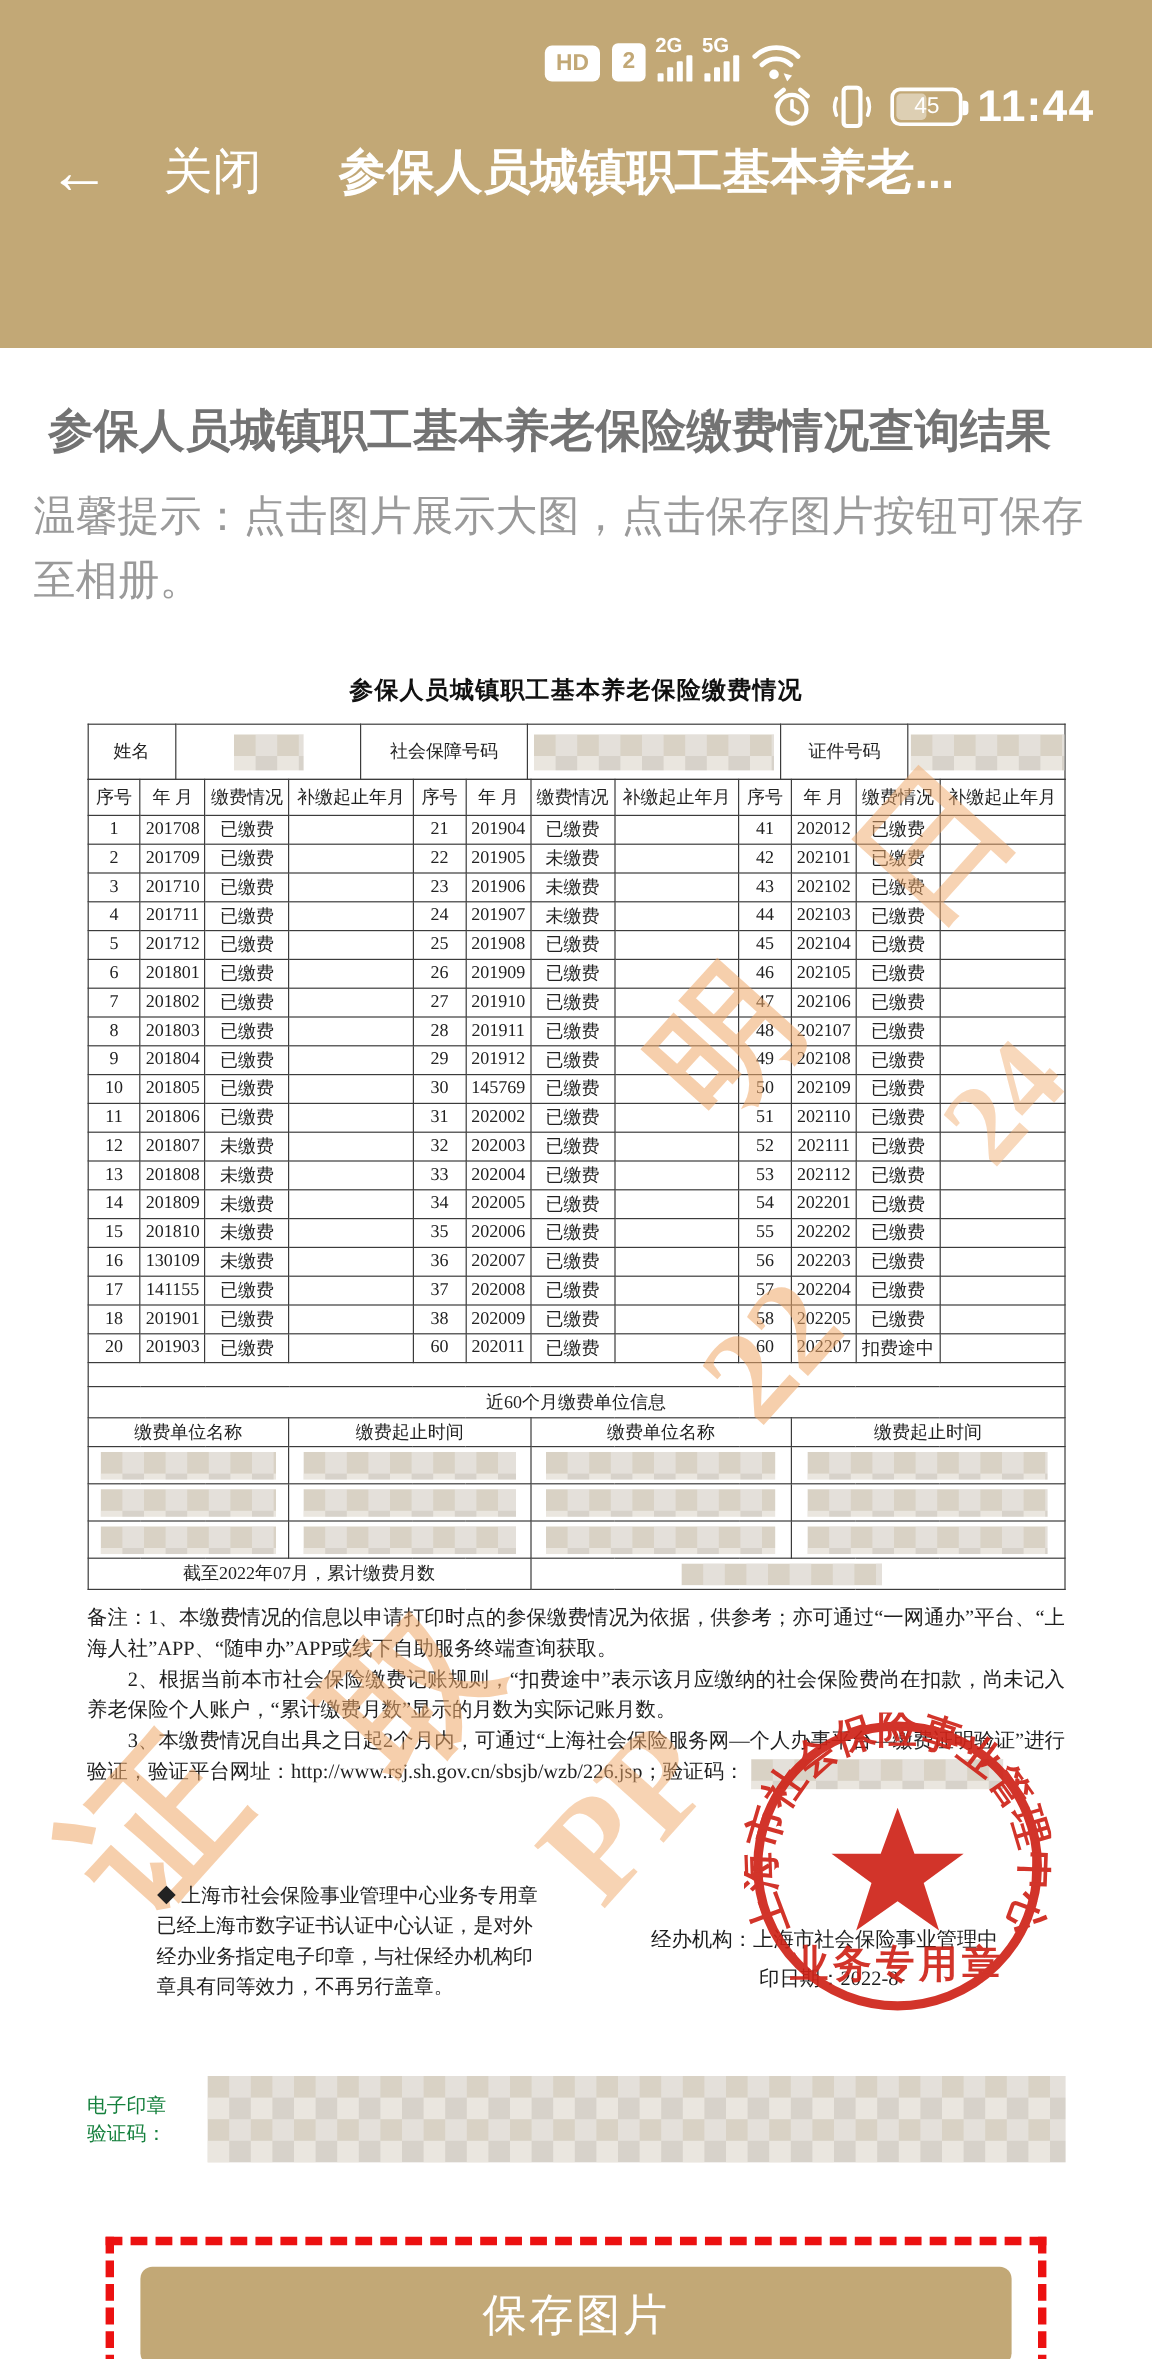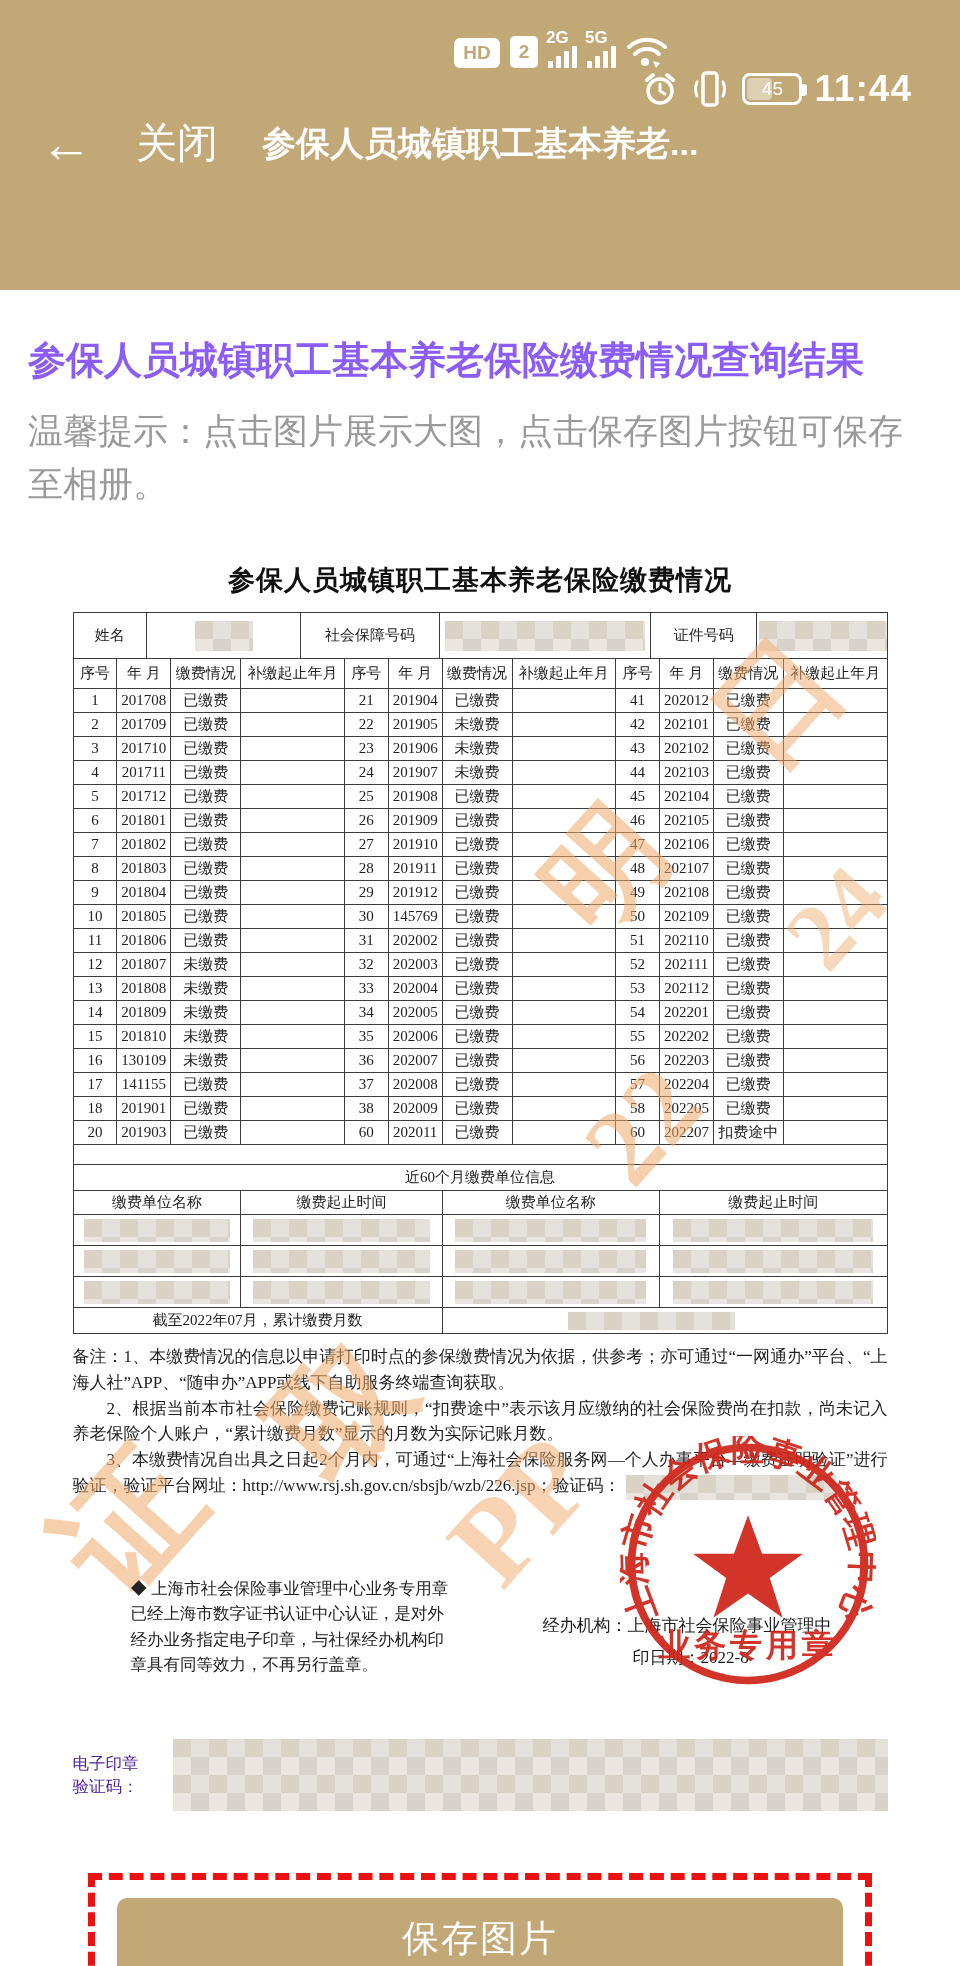--- a/index.html
+++ b/index.html
@@ -20,30 +20,30 @@
   .bars { display:flex; align-items:flex-end; gap:3px; }
   .bars i { display:block; width:5px; background:#fff; border-radius:1px; }
   .sig-time { font-size:37px; font-weight:bold; color:#fff; letter-spacing:1px; }
   .batt { position:relative; width:60px; height:32px; border:3px solid #fff; border-radius:8px; display:flex; align-items:center; justify-content:center; font-size:19px; color:#fff; }
   .batt::after { content:""; position:absolute; right:-8px; top:8px; width:5px; height:12px; background:#fff; border-radius:0 3px 3px 0; }
   .batt .lvl { position:absolute; left:2px; top:2px; bottom:2px; width:45%; background:rgba(255,255,255,.45); border-radius:4px; }
   .batt span { position:relative; }
   .navbar { display:flex; align-items:center; padding:36px 40px 0 40px; gap:44px; }
   .back-arrow { font-size:52px; line-height:1; color:#fff; }
   .nav-close { font-size:41px; color:#fff; }
-  .nav-title { font-size:34px; font-weight:bold; color:#fff; white-space:nowrap; overflow:hidden; }
+  .nav-title { font-size:40px; font-weight:bold; color:#fff; white-space:nowrap; overflow:hidden;margin-left:20px; }
 
   
   .main { padding:0 28px; }
-  .page-title { margin-top:42px; font-size:38px; font-weight:bold; color:#8b5cf6; line-height:1.5; }
+  .page-title { margin-top:42px; font-size:38px; font-weight:bold; color:#737373; line-height:1.5;margin-left:12px; }
   .page-hint { margin-top:16px; font-size:35px; color:#9a9a9a; line-height:1.5; }
 
   
   .doc { position:relative; margin-top:52px; font-family:"Liberation Serif", serif; color:#1c1c1c; }
-  .doc-title { text-align:center; font-size:27px; font-weight:bold; letter-spacing:1px; color:#111; }
+  .doc-title { text-align:center; font-size:20px; font-weight:bold; letter-spacing:1px; color:#111; }
   table.grid { width:815px; margin:14px auto 0 auto; border-collapse:collapse; table-layout:fixed; }
   table.grid.rows { margin-top:-1px; }
   table.grid td, table.grid th { border:1px solid #3c3c3c; text-align:center; font-weight:normal; font-size:15px; color:#222; padding:1px 2px; overflow:hidden; }
   .info-row td { height:46px; font-size:17px; }
   .hdr-row td { height:30px; font-size:15px; }
   .data-row td { height:24px; font-size:14.5px; color:#2a2a2a; }
   .spacer-row td { height:20px; border-left:1px solid #3c3c3c; border-right:1px solid #3c3c3c; }
   .sect-row td { height:26px; font-size:16px; font-weight:bold; }
   .unit-hdr td { height:24px; font-size:15px; }
   .unit-row td { height:31px; }
@@ -60,21 +60,21 @@
 
   .notes { width:815px; margin:10px auto 0 auto; font-size:17px; line-height:1.52; color:#1f1f1f; text-align:justify; }
   .notes p.indent { text-indent:2em; }
 
   .stamp-region { position:relative; width:815px; margin:14px auto 0 auto; height:215px; }
   .stamp-note { position:absolute; left:58px; top:62px; width:318px; font-size:16.5px; line-height:1.55; color:#222; }
   .agency { position:absolute; left:470px; top:100px; font-size:17px; white-space:nowrap; }
   .stamp-date { position:absolute; left:560px; top:132px; font-size:17px; white-space:nowrap; }
   .stamp-svg { position:absolute; right:12px; top:-78px; width:256px; height:256px; opacity:.92; }
   .eseal { display:flex; align-items:center; width:815px; margin:10px auto 0 auto; gap:8px; }
-  .eseal-label { font-size:16.5px; line-height:1.4; color:#4c1d95; white-space:pre-line; width:86px; }
+  .eseal-label { font-size:16.5px; line-height:1.4; color:#15803d; white-space:pre-line; width:86px; }
   .eseal .m-code { flex:1; height:72px; }
 
   
   .wm { position:absolute; color:#f0a96a; opacity:.55; font-weight:bold; font-family:"Liberation Serif", serif; transform:rotate(-48deg); pointer-events:none; }
   .wm0 { left:690px; top:60px;  font-size:120px; opacity:.5; }
   .wm1 { left:520px; top:230px; font-size:115px; }
   .wm2 { left:760px; top:300px; font-size:96px; opacity:.45; }
   .wm3 { left:560px; top:500px; font-size:110px; }
   .wm4 { left:250px; top:760px; font-size:130px; }
   .wm5 { left:35px;  top:870px; font-size:135px; }

